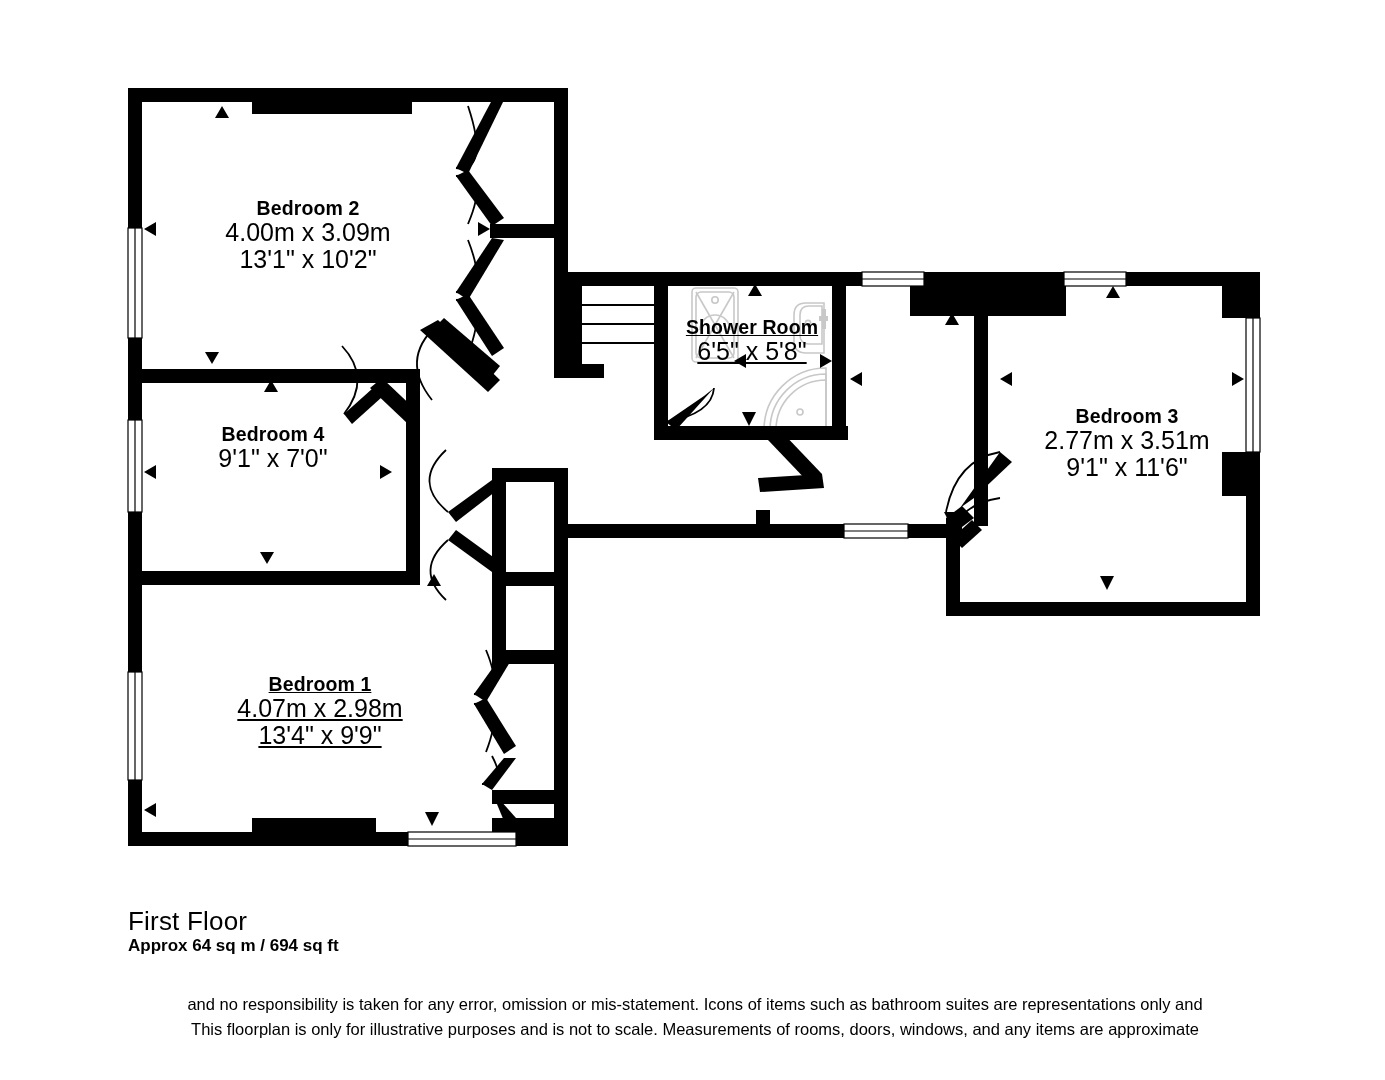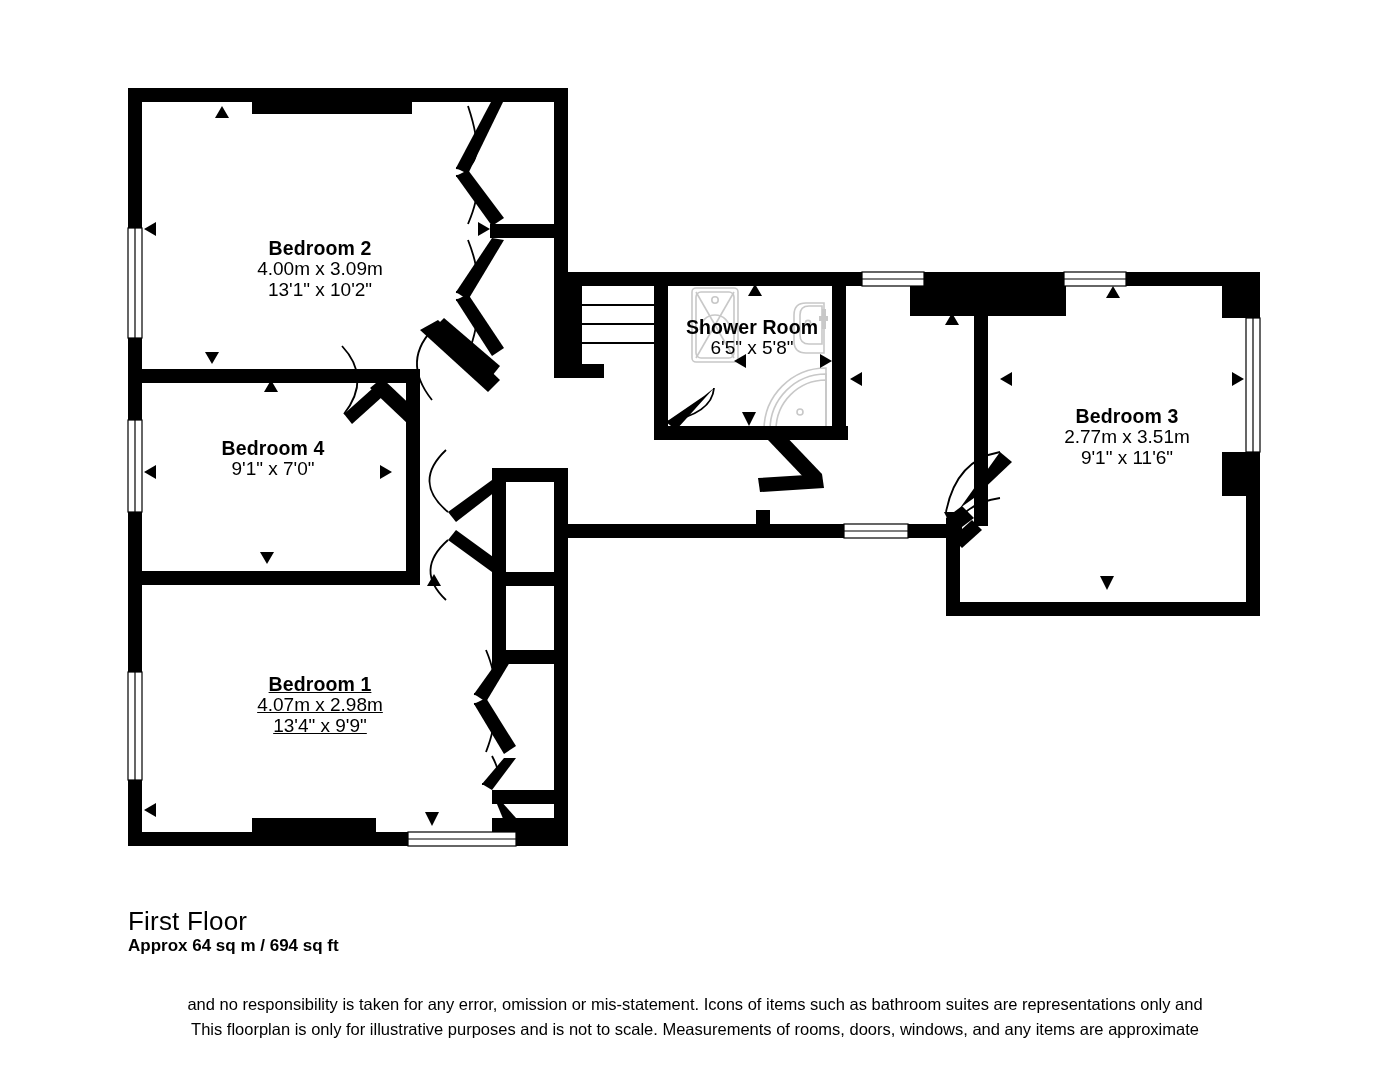--- a/index.html
+++ b/index.html
@@ -36,21 +36,21 @@
     white-space: nowrap;
     pointer-events: none;
   }
   .room-name {
     font-size: 19.5px;
     font-weight: bold;
     letter-spacing: 0.1px;
     display: block;
   }
   .room-dim {
-    font-size: 19px;
+    font-size: 25px;
     font-weight: normal;
     display: block;
   }
   .floor-title {
     position: absolute;
     left: 128px;
     top: 898px;
     font-size: 26px;
     font-weight: normal;
     letter-spacing: 0.2px;
@@ -312,38 +312,38 @@
       <polygon points="944,512 958,512 951,526"></polygon>
 
       <polygon points="1106,298 1120,298 1113,286"></polygon>
       <polygon points="1012,372 1012,386 1000,379"></polygon>
       <polygon points="1232,372 1232,386 1244,379"></polygon>
       <polygon points="1100,576 1114,576 1107,590"></polygon>
     </g>
 
   </svg>
 
-  <div class="room-label" style="left:150px; top:198px; width:340px;margin-top:40px;">
+  <div class="room-label" style="left:138px; top:198px; width:340px;">
     <span class="room-name">Bedroom 2</span>
     <span class="room-dim">4.00m x 3.09m</span>
     <span class="room-dim">13'1" x 10'2"</span>
   </div>
 
-  <div class="room-label" style="left:103px; top:438px; width:340px;">
+  <div class="room-label" style="left:103px; top:424px; width:340px;">
     <span class="room-name">Bedroom 4</span>
     <span class="room-dim">9'1" x 7'0"</span>
   </div>
 
   <div class="room-label" style="left:150px; top:674px; width:340px;text-decoration:underline;">
     <span class="room-name">Bedroom 1</span>
     <span class="room-dim">4.07m x 2.98m</span>
     <span class="room-dim">13'4" x 9'9"</span>
   </div>
 
-  <div class="room-label" style="left:582px; top:317px; width:340px;">
+  <div class="room-label" style="left:582px; top:317px; width:340px;text-decoration:underline;">
     <span class="room-name">Shower Room</span>
     <span class="room-dim">6'5" x 5'8"</span>
   </div>
 
 
   <div class="room-label" style="left:957px; top:406px; width:340px;">
     <span class="room-name">Bedroom 3</span>
     <span class="room-dim">2.77m x 3.51m</span>
     <span class="room-dim">9'1" x 11'6"</span>
   </div>

